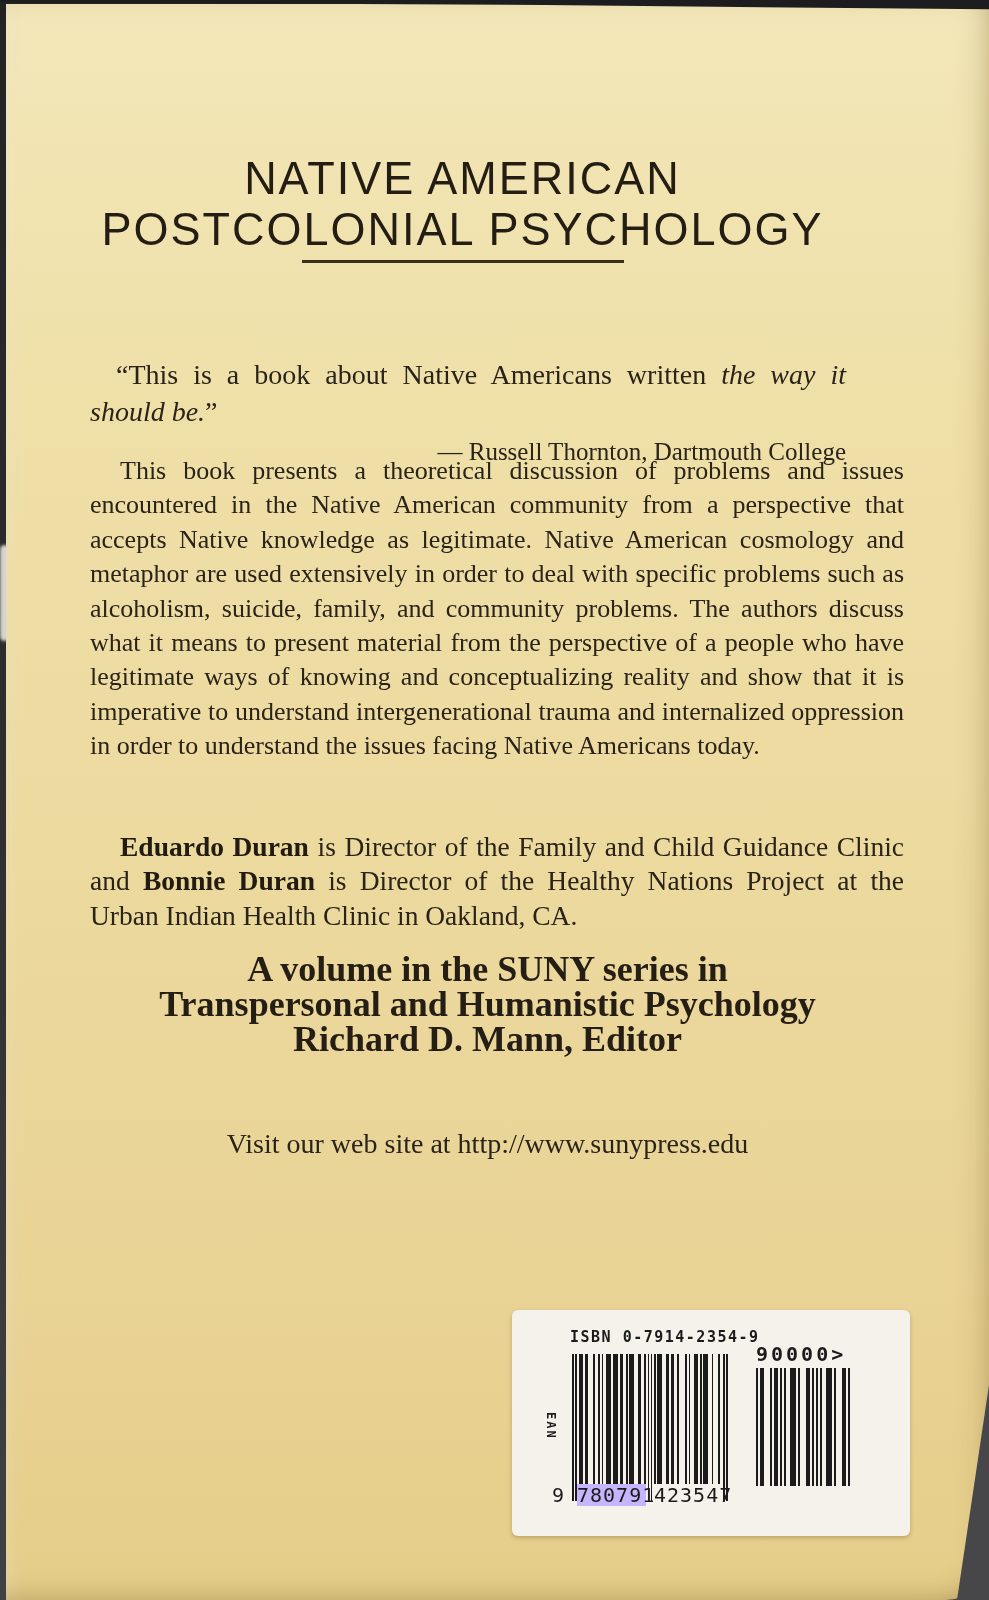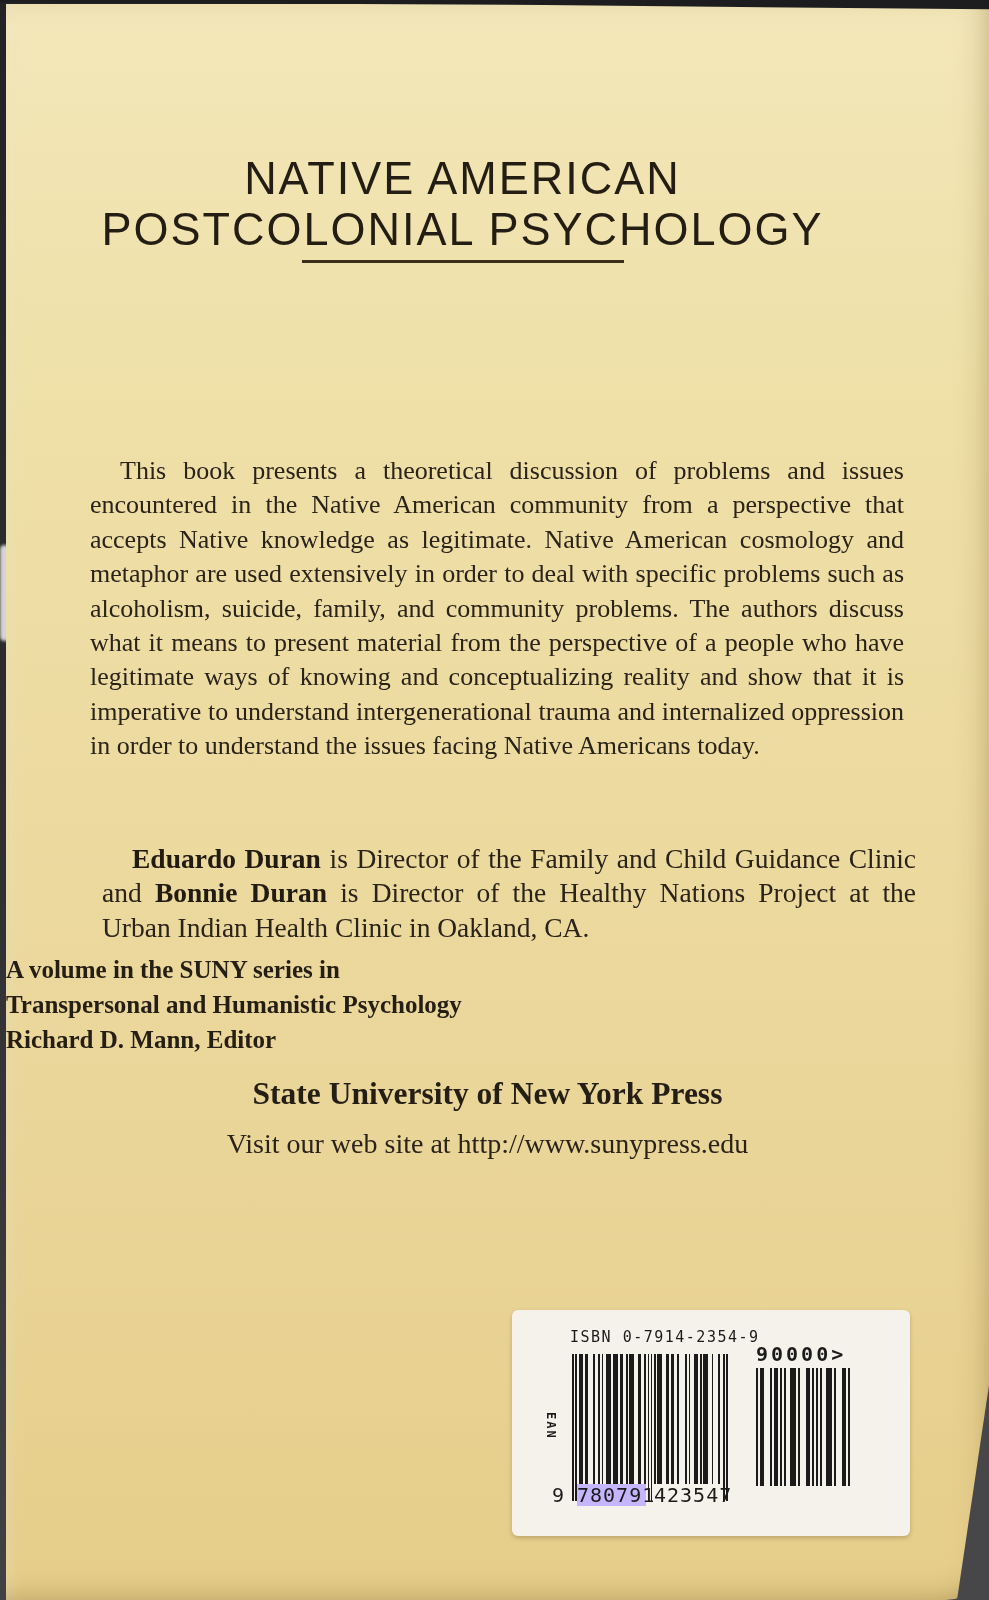--- a/index.html
+++ b/index.html
@@ -42,38 +42,38 @@
 
   .quote-block{position:absolute;left:84px;width:756px;top:352px;font-size:28px;line-height:37px;}
   .quote-text{margin:0;text-align:justify;text-indent:26px;}
   .attribution{margin:3px 0 0 0;text-align:right;font-size:25px;}
 
   .description{
     position:absolute;left:84px;width:814px;top:450px;margin:0;
     font-size:26px;line-height:34.4px;text-align:justify;text-indent:30px;
   }
   .bio{
-    position:absolute;left:84px;width:814px;top:826px;margin:12px;
+    position:absolute;left:84px;width:814px;top:826px;margin:0;
     font-size:27.5px;line-height:34.4px;text-align:justify;text-indent:30px;
   }
   .bio b{color:#221b12;}
 
-  .series{position:absolute;left:0;right:20px;top:948px;text-align:left;
-    font-size:25px;line-height:35px;font-weight:bold;color:#251e14;}
+  .series{position:absolute;left:0;right:20px;top:948px;text-align:center;
+    font-size:36px;line-height:35px;font-weight:bold;color:#251e14;}
   .publisher{position:absolute;left:0;right:20px;top:1072px;text-align:center;
     font-size:31.5px;font-weight:bold;color:#251e14;}
   .website{position:absolute;left:0;right:20px;top:1124px;text-align:center;font-size:28px;}
 
   
   .barcode-label{
     position:absolute;left:506px;top:1306px;width:398px;height:226px;
     background:#f5f2eb;border-radius:6px;box-shadow:0 2px 4px rgba(60,45,10,.25);
     font-family:"DejaVu Sans Mono","Liberation Mono",monospace;color:#1b1b1b;
   }
-  .isbn-text{position:absolute;top:18px;left:58px;font-size:15px;font-weight:normal;letter-spacing:1.5px;}
+  .isbn-text{position:absolute;top:18px;left:58px;font-size:15px;font-weight:bold;letter-spacing:1.5px;}
   .ean-side{position:absolute;left:46px;top:102px;transform:rotate(90deg);transform-origin:0 0;
     font-size:12px;font-weight:bold;letter-spacing:2px;}
   .ean13{position:absolute;left:40px;top:44px;width:176px;height:152px;}
   .ean13 .bars{position:absolute;left:20px;top:0;}
   .ean13 .digit{position:absolute;bottom:0;font-size:20px;height:22px;line-height:22px;}
   .d-first{left:0;width:16px;}
   .d-g1{left:25px;width:69px;background:#c4b5fd;text-align:center;letter-spacing:1px;}
   .d-g2{left:102px;width:69px;background:#f5f2eb;text-align:left;letter-spacing:1px;}
   .addon{position:absolute;left:244px;top:32px;width:100px;}
   .addon-text{font-size:20px;font-weight:bold;letter-spacing:3px;height:24px;line-height:24px;}
@@ -87,32 +87,35 @@
 <div class="cover">
 
   <div class="header-block">
     <div class="title">
       <div>NATIVE AMERICAN</div>
       <div>POSTCOLONIAL PSYCHOLOGY</div>
     </div>
     <div class="title-rule"></div>
   </div>
 
+  <div class="quote-block">
+    <p class="quote-text"><span>“This is a book about Native Americans written </span><i>the way it should be.</i><span>”</span></p>
+    <p class="attribution">— Russell Thornton, Dartmouth College</p>
+  </div>
 
   <p class="description">This book presents a theoretical discussion of problems and issues encountered in the Native American community from a perspective that accepts Native knowledge as legitimate.  Native American cosmology and metaphor are used extensively in order to deal with specific problems such as alcoholism, suicide, family, and community problems.  The authors discuss what it means to present material from the perspective of a people who have legitimate ways of knowing and conceptualizing reality and show that it is imperative to understand intergenerational trauma and internalized oppression in order to understand the issues facing Native Americans today.</p>
 
   <p class="bio"><b>Eduardo Duran</b><span> is Director of the Family and Child Guidance Clinic and </span><b>Bonnie Duran</b><span> is Director of the Healthy Nations Project at the Urban Indian Health Clinic in Oakland, CA.</span></p>
 
   <div class="series">
     <div>A volume in the SUNY series in</div>
     <div>Transpersonal and Humanistic Psychology</div>
     <div>Richard D. Mann, Editor</div>
   </div>
 
-  <div class="publisher">State University of New York Press</div>
 
   <div class="website">Visit  our web site at http://www.sunypress.edu</div>
 
   <div class="barcode-label">
     <div class="isbn-text">ISBN 0-7914-2354-9</div>
     <div class="ean-side">EAN</div>
 
     <div class="ean13">
       <div class="bars"><svg viewBox="0 0 95 147" width="156" height="147" preserveAspectRatio="none" style="shape-rendering: crispedges;">
             <rect x="0" y="0" width="1" height="147" fill="#1b1b1b"></rect>

